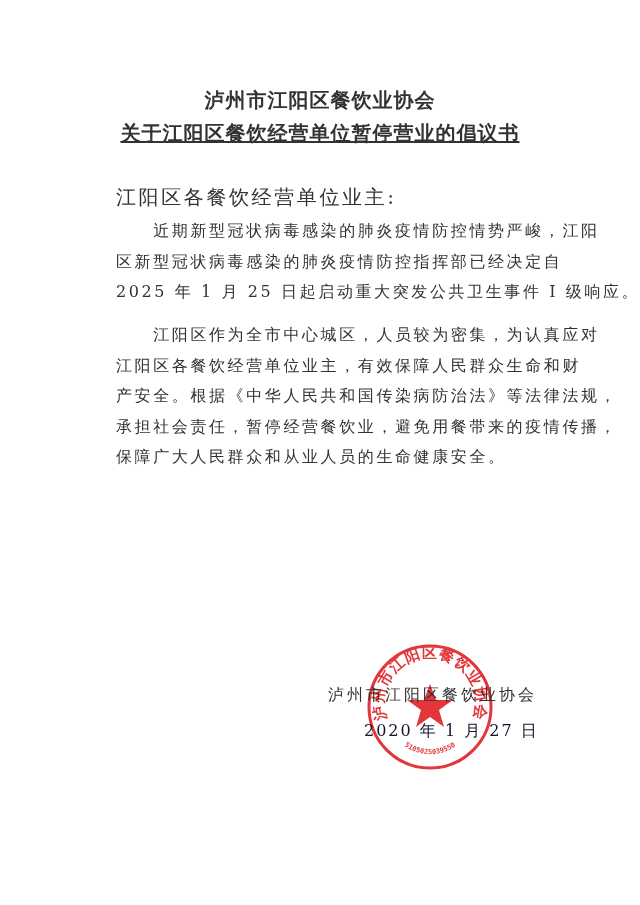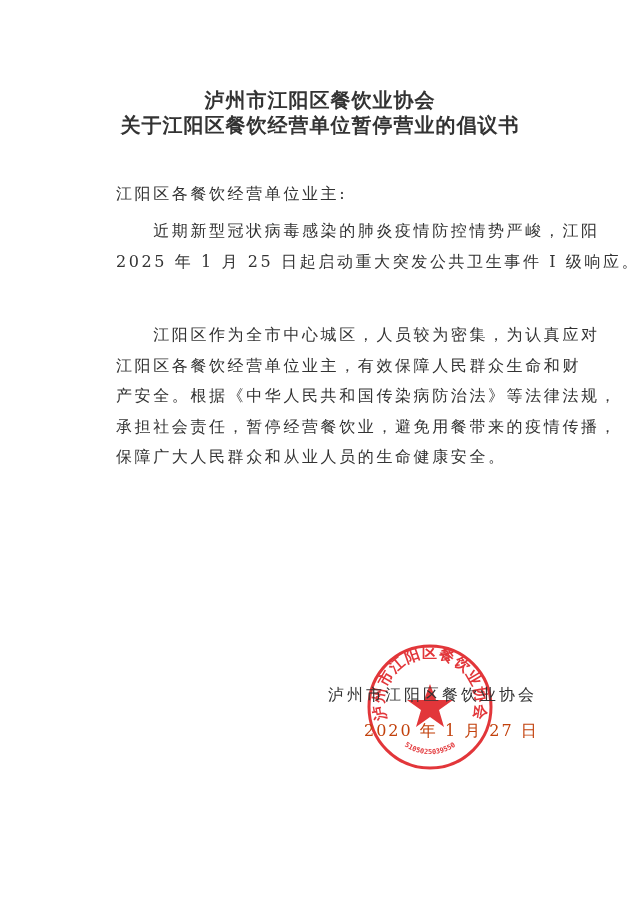--- a/index.html
+++ b/index.html
@@ -5,41 +5,42 @@
     html, body { margin: 0; padding: 0; }
     body {
       width: 640px; height: 905px; background: #ffffff; position: relative; overflow: hidden;
       font-family: "DejaVu Serif", "Liberation Serif", serif; color: #2a2a2a;
     }
     .title {
       position: absolute; left: 0; width: 640px; text-align: center;
       font-family: "DejaVu Serif", serif; font-weight: bold; font-size: 20px; color: #333; letter-spacing: 1px;
     }
     .t1 { top: 87px; }
-    .t2 { top: 112px; }
+    .t2 { top: 120px; text-decoration: underline; }
     .body-text {
       position: absolute; left: 116px; width: 425px; font-size: 16px; line-height: 30.5px; color: #333;
       letter-spacing: 2.6px;
     }
     .line { white-space: nowrap; height: 30.5px; }
-    .greet { position: absolute; left: 116px; top: 184px; font-size: 16px; letter-spacing: 2.6px; color: #333; }
+    .greet { position: absolute; left: 116px; top: 184px; font-size: 20px; letter-spacing: 2.6px; color: #333; }
     .sig { position: absolute; left: 328px; top: 685px; font-size: 16px; letter-spacing: 3px; color: #333; z-index: 2; }
-    .date { position: absolute; left: 364px; top: 721px; font-size: 16px; letter-spacing: 2px; color: #c2410c; z-index: 2; }
+    .date { position: absolute; left: 364px; top: 721px; font-size: 16px; letter-spacing: 2px; color: #0f172a; z-index: 2; }
     .seal { position: absolute; left: 365px; top: 642px; width: 130px; height: 130px; z-index: 1; opacity: 0.92; }
   </style>
 </head>
 <body>
 
 <div class="title t1">泸州市江阳区餐饮业协会</div>
 <div class="title t2">关于江阳区餐饮经营单位暂停营业的倡议书</div>
 
 <div class="greet">江阳区各餐饮经营单位业主:</div>
 
 <div class="body-text" style="top:216px;">
   <div class="line">　　近期新型冠状病毒感染的肺炎疫情防控情势严峻，江阳</div>
+  <div class="line">区新型冠状病毒感染的肺炎疫情防控指挥部已经决定自</div>
   <div class="line">2025 年 1 月 25 日起启动重大突发公共卫生事件 I 级响应。</div>
 </div>
 
 <div class="body-text" style="top:320px;">
   <div class="line">　　江阳区作为全市中心城区，人员较为密集，为认真应对</div>
   <div class="line">江阳区各餐饮经营单位业主，有效保障人民群众生命和财</div>
   <div class="line">产安全。根据《中华人民共和国传染病防治法》等法律法规，</div>
   <div class="line">承担社会责任，暂停经营餐饮业，避免用餐带来的疫情传播，</div>
   <div class="line">保障广大人民群众和从业人员的生命健康安全。</div>
 </div>

